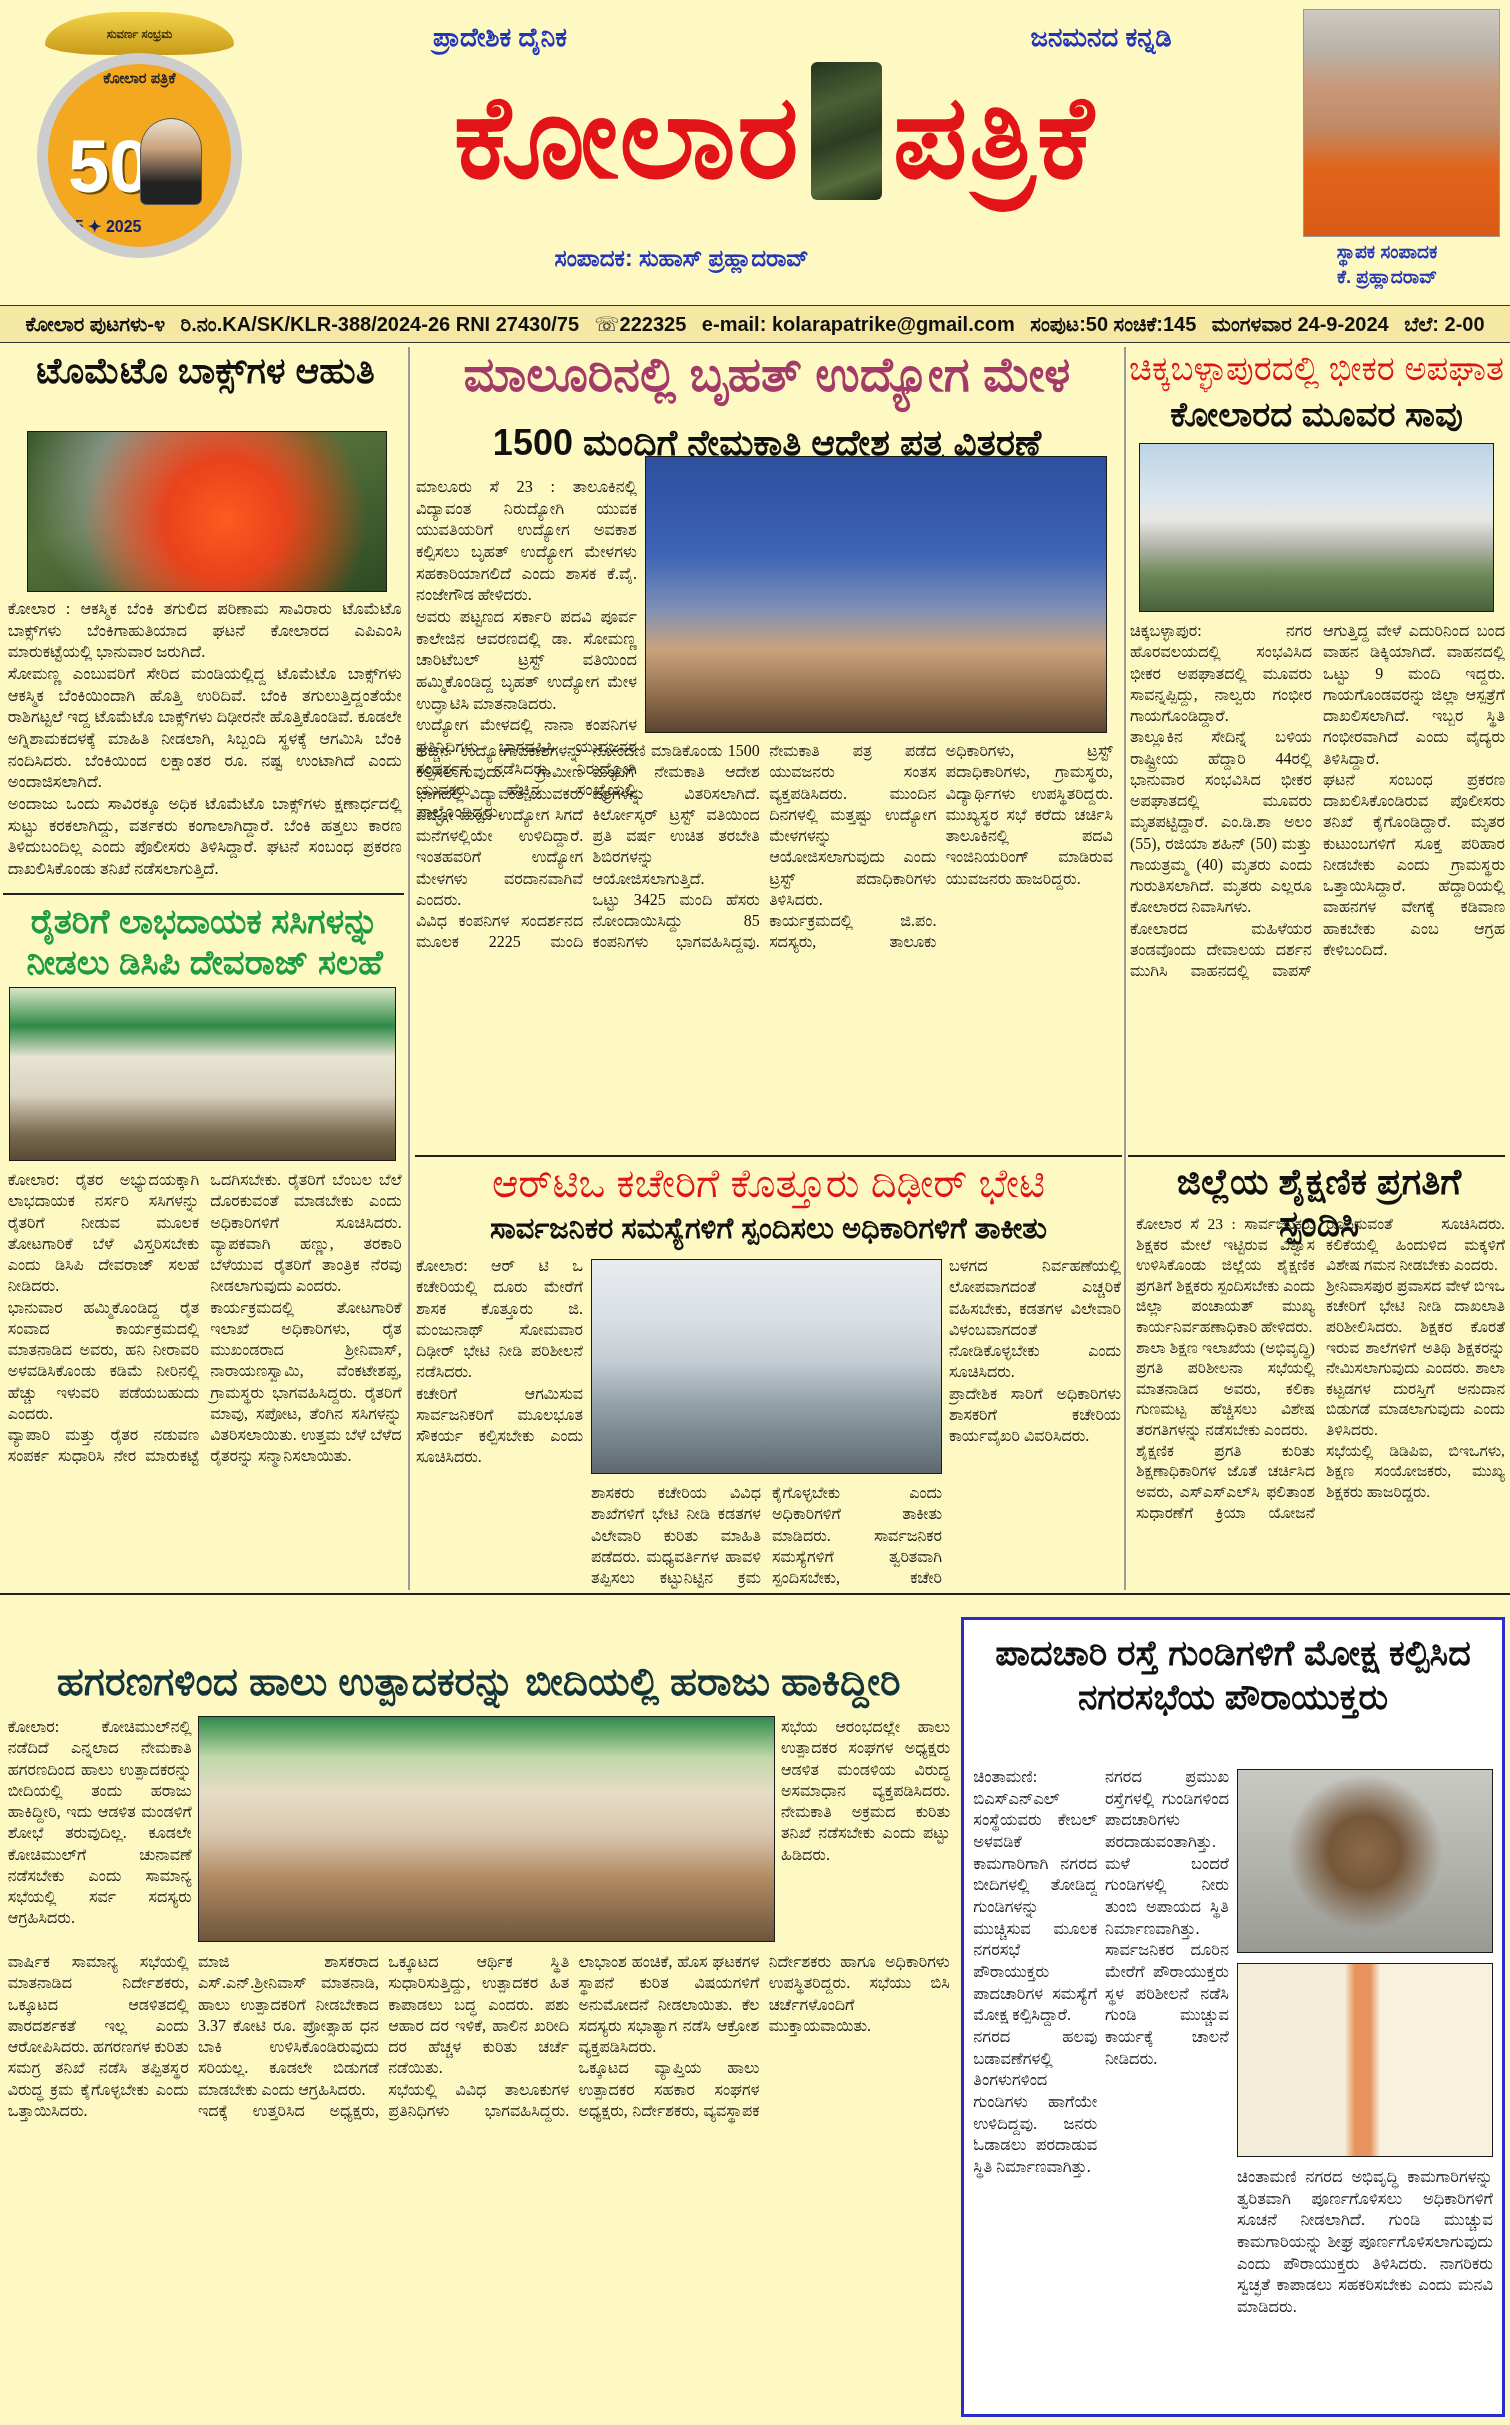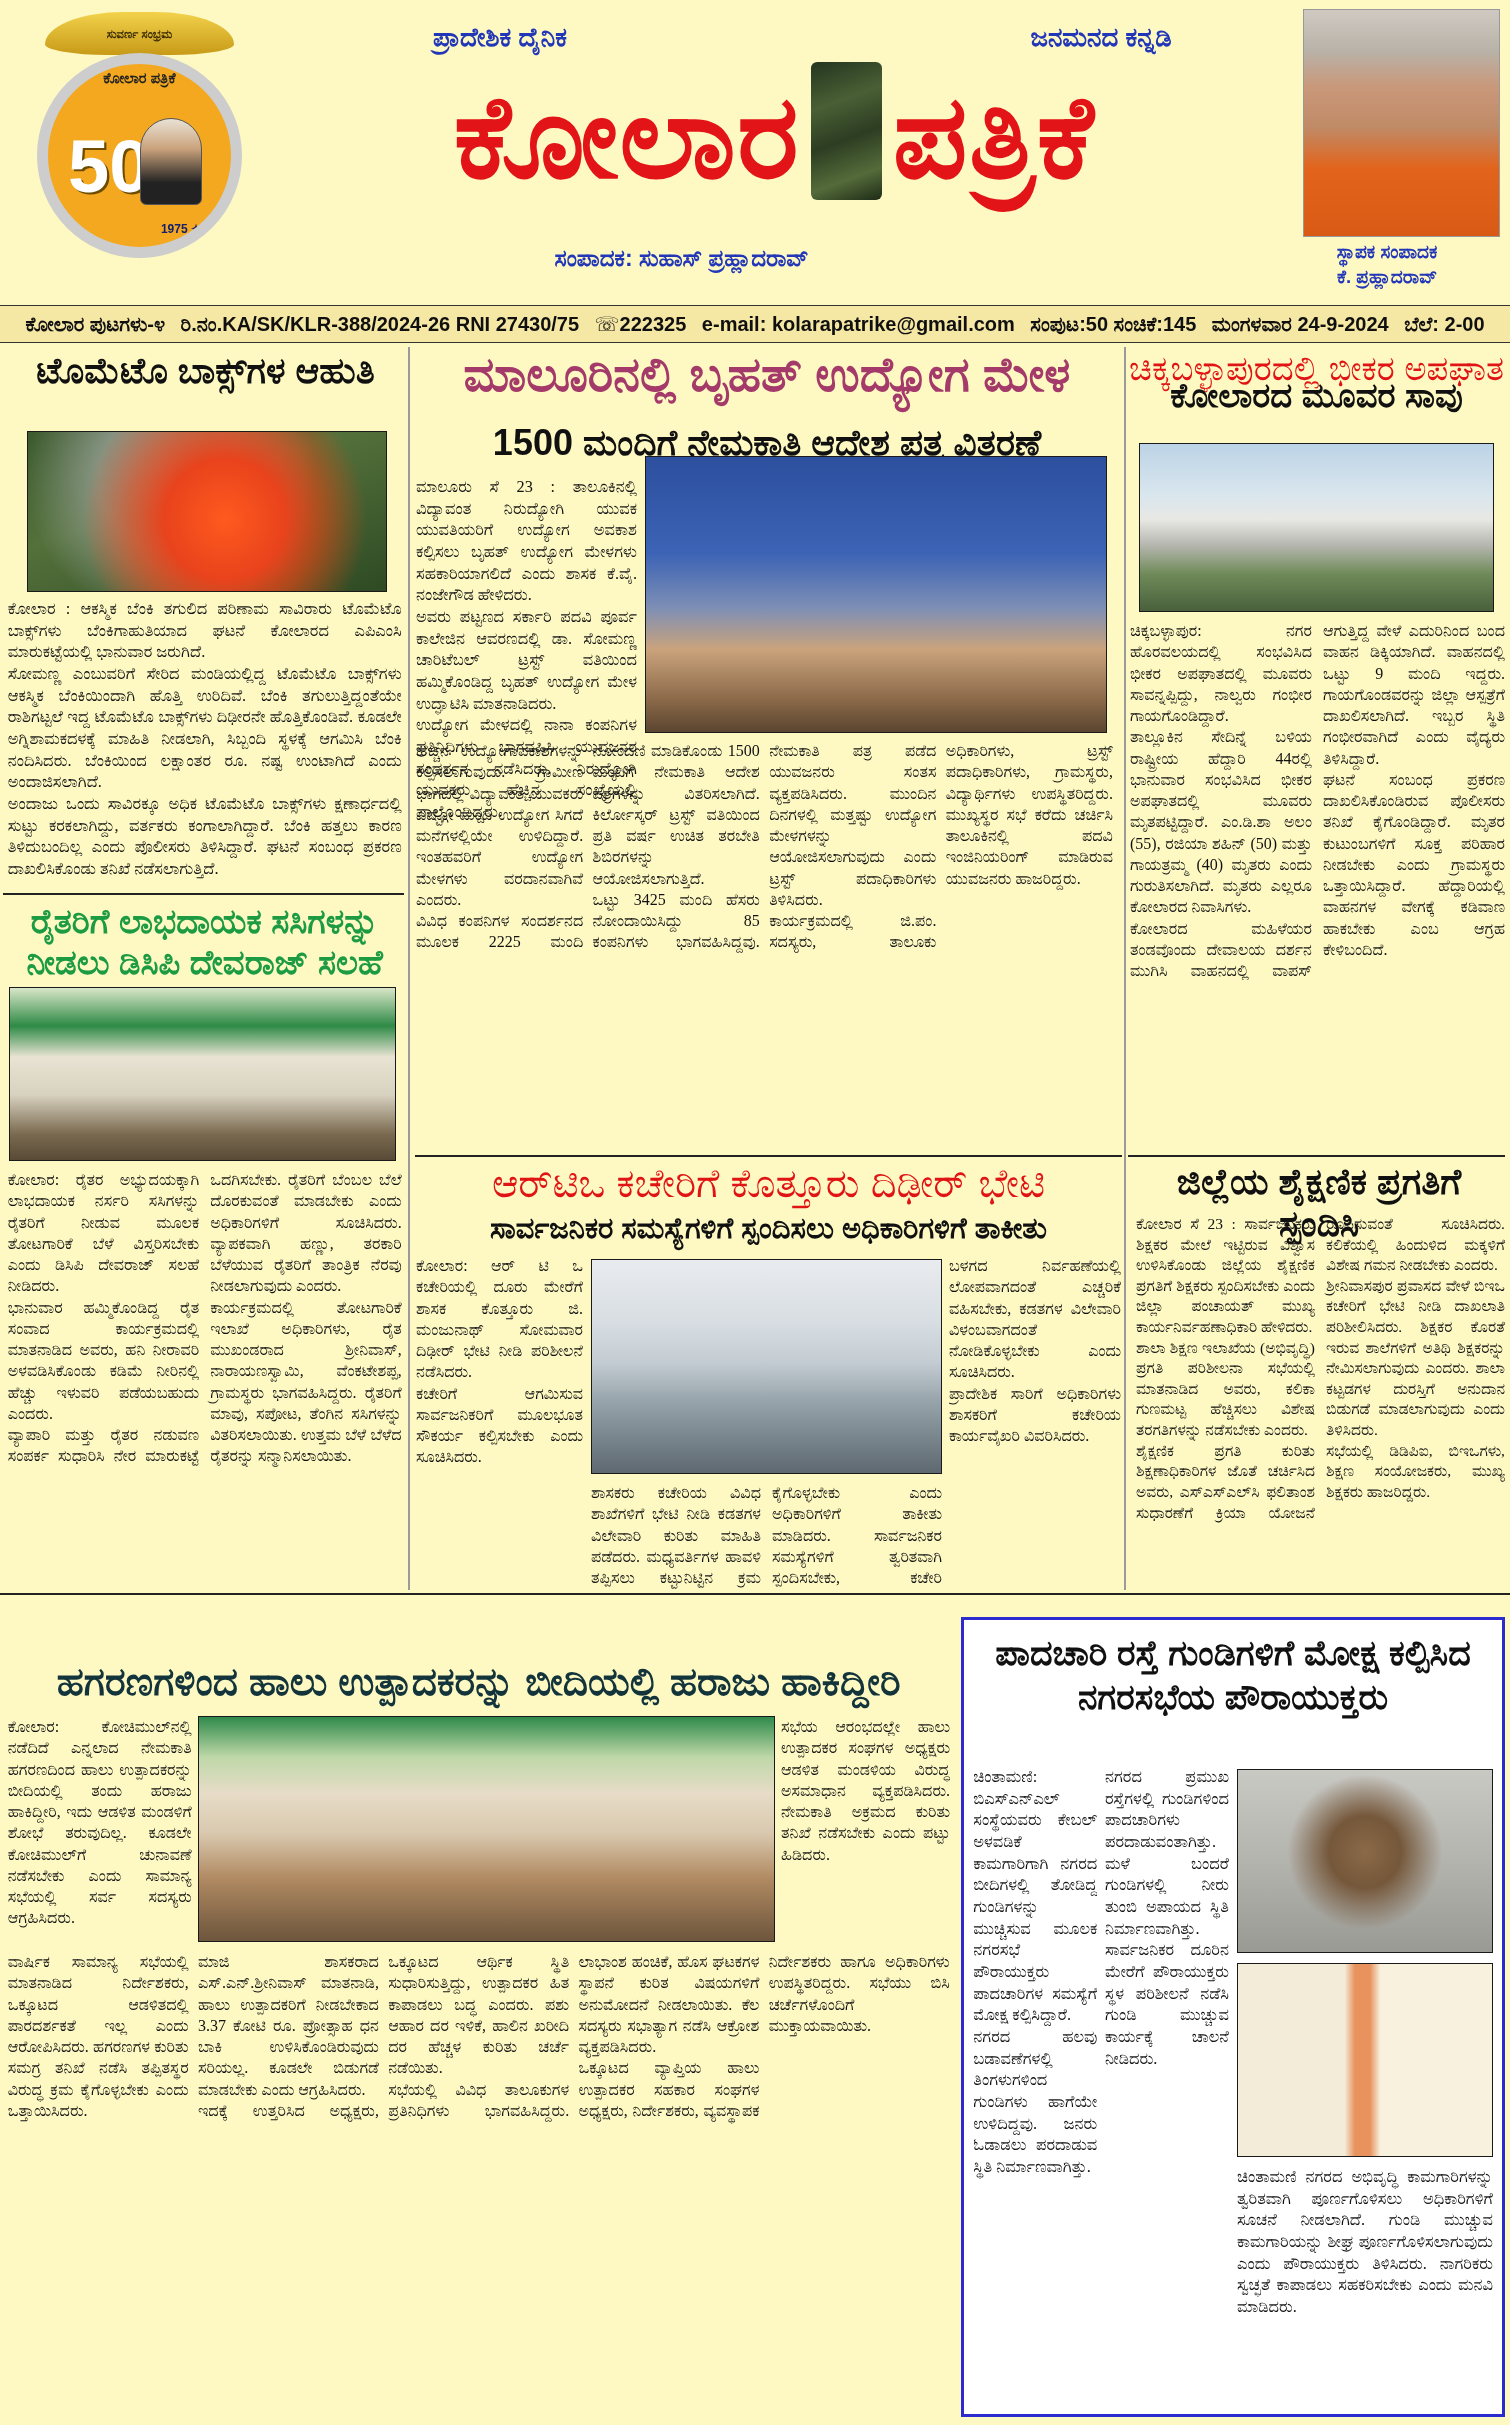--- a/index.html
+++ b/index.html
@@ -28,21 +28,21 @@
       display:flex;align-items:center;justify-content:center;font-size:11.6px;font-weight:bold;
       color:#3a2b00;font-family:"Liberation Sans",sans-serif;}
   .logo-circle{position:absolute;left:14px;top:45px;width:205px;height:205px;border-radius:50%;
       background:#f4a81f;border:11.6px solid #cdcdcd;box-sizing:border-box;overflow:hidden;}
   .logo-arc-text{position:absolute;top:6.2px;left:0;width:100%;text-align:center;font-size:14.7px;
       font-weight:bold;color:#222;font-family:"Liberation Sans",sans-serif;}
   .logo-50{position:absolute;left:20px;top:60px;font-size:74px;font-weight:bold;color:#fff;
       text-shadow:2.3px 2.3px 0 #6d4c00;font-family:"Liberation Sans",sans-serif;}
   .logo-portrait{position:absolute;right:29.4px;top:54px;width:60px;height:85px;border-radius:31px 31px 6.2px 6.2px;
       background:linear-gradient(180deg,#e9e2d5 0%,#caa27c 35%,#222 75%);border:1.5px solid #555;}
-  .logo-years{position:absolute;left:0;bottom:11px;width:100%;text-align:right;font-size:12px;
+  .logo-years{position:absolute;left:0;bottom:11px;width:100%;text-align:left;font-size:16px;
       font-weight:bold;color:#14206e;font-family:"Liberation Sans",sans-serif;}
   
   .infobar{left:0;top:305px;width:1510px;height:36px;background:#f5e7a4;border-top:0.8px solid #333;
       border-bottom:0.8px solid #333;display:flex;align-items:center;justify-content:center;gap:15.5px;
       font-family:"Liberation Sans","DejaVu Sans",sans-serif;font-weight:bold;font-size:20px;color:#101010;}
   
   .vrule{width:1.5px;background:#9a9a9a;}
   .hrule{height:1.5px;background:#222;}
   
   .h-black{font-family:"Liberation Sans","DejaVu Sans",sans-serif;font-weight:bold;color:#111;text-align:center;}
@@ -143,21 +143,21 @@
   <div class="abs bodytext" style="left:416px;top:476px;width:221px;height:434px;font-size:16.3px;">ಮಾಲೂರು ಸೆ 23 : ತಾಲೂಕಿನಲ್ಲಿ ವಿದ್ಯಾವಂತ ನಿರುದ್ಯೋಗಿ ಯುವಕ ಯುವತಿಯರಿಗೆ ಉದ್ಯೋಗ ಅವಕಾಶ ಕಲ್ಪಿಸಲು ಬೃಹತ್ ಉದ್ಯೋಗ ಮೇಳಗಳು ಸಹಕಾರಿಯಾಗಲಿದೆ ಎಂದು ಶಾಸಕ ಕೆ.ವೈ. ನಂಜೇಗೌಡ ಹೇಳಿದರು.
 ಅವರು ಪಟ್ಟಣದ ಸರ್ಕಾರಿ ಪದವಿ ಪೂರ್ವ ಕಾಲೇಜಿನ ಆವರಣದಲ್ಲಿ ಡಾ. ಸೋಮಣ್ಣ ಚಾರಿಟೆಬಲ್ ಟ್ರಸ್ಟ್ ವತಿಯಿಂದ ಹಮ್ಮಿಕೊಂಡಿದ್ದ ಬೃಹತ್ ಉದ್ಯೋಗ ಮೇಳ ಉದ್ಘಾಟಿಸಿ ಮಾತನಾಡಿದರು.
 ಉದ್ಯೋಗ ಮೇಳದಲ್ಲಿ ನಾನಾ ಕಂಪನಿಗಳ ಪ್ರತಿನಿಧಿಗಳು ಭಾಗವಹಿಸಿ ಯುವಜನರ ಸಂದರ್ಶನ ನಡೆಸಿದರು. ನಿರುದ್ಯೋಗಿ ಯುವಕರು ಹೆಚ್ಚಿನ ಸಂಖ್ಯೆಯಲ್ಲಿ ಪಾಲ್ಗೊಂಡಿದ್ದರು.</div>
   <div class="abs photo ph-stage" style="left:645px;top:456px;width:462px;height:277px;"></div>
   <div class="abs bodytext cols4" style="left:416px;top:740px;width:697px;height:409px;font-size:16px;">ಹೆಚ್ಚಿನ ಉದ್ಯೋಗಾವಕಾಶಗಳನ್ನು ಕಲ್ಪಿಸಲಾಗುವುದು. ಗ್ರಾಮೀಣ ಭಾಗದಲ್ಲಿ ವಿದ್ಯಾವಂತ ಯುವಕರು ಎಷ್ಟೋ ಮಂದಿ ಉದ್ಯೋಗ ಸಿಗದೆ ಮನೆಗಳಲ್ಲಿಯೇ ಉಳಿದಿದ್ದಾರೆ. ಇಂತಹವರಿಗೆ ಉದ್ಯೋಗ ಮೇಳಗಳು ವರದಾನವಾಗಿವೆ ಎಂದರು.
 ವಿವಿಧ ಕಂಪನಿಗಳ ಸಂದರ್ಶನದ ಮೂಲಕ 2225 ಮಂದಿ ನೋಂದಣಿ ಮಾಡಿಕೊಂಡು 1500 ಮಂದಿಗೆ ನೇಮಕಾತಿ ಆದೇಶ ಪತ್ರಗಳನ್ನು ವಿತರಿಸಲಾಗಿದೆ. ಕಿರ್ಲೋಸ್ಕರ್ ಟ್ರಸ್ಟ್ ವತಿಯಿಂದ ಪ್ರತಿ ವರ್ಷ ಉಚಿತ ತರಬೇತಿ ಶಿಬಿರಗಳನ್ನು ಆಯೋಜಿಸಲಾಗುತ್ತಿದೆ.
 ಒಟ್ಟು 3425 ಮಂದಿ ಹೆಸರು ನೋಂದಾಯಿಸಿದ್ದು 85 ಕಂಪನಿಗಳು ಭಾಗವಹಿಸಿದ್ದವು. ನೇಮಕಾತಿ ಪತ್ರ ಪಡೆದ ಯುವಜನರು ಸಂತಸ ವ್ಯಕ್ತಪಡಿಸಿದರು. ಮುಂದಿನ ದಿನಗಳಲ್ಲಿ ಮತ್ತಷ್ಟು ಉದ್ಯೋಗ ಮೇಳಗಳನ್ನು ಆಯೋಜಿಸಲಾಗುವುದು ಎಂದು ಟ್ರಸ್ಟ್ ಪದಾಧಿಕಾರಿಗಳು ತಿಳಿಸಿದರು.
 ಕಾರ್ಯಕ್ರಮದಲ್ಲಿ ಜಿ.ಪಂ. ಸದಸ್ಯರು, ತಾಲೂಕು ಅಧಿಕಾರಿಗಳು, ಟ್ರಸ್ಟ್ ಪದಾಧಿಕಾರಿಗಳು, ಗ್ರಾಮಸ್ಥರು, ವಿದ್ಯಾರ್ಥಿಗಳು ಉಪಸ್ಥಿತರಿದ್ದರು. ಮುಖ್ಯಸ್ಥರ ಸಭೆ ಕರೆದು ಚರ್ಚಿಸಿ ತಾಲೂಕಿನಲ್ಲಿ ಪದವಿ ಇಂಜಿನಿಯರಿಂಗ್ ಮಾಡಿರುವ ಯುವಜನರು ಹಾಜರಿದ್ದರು.</div>
 
   <div class="abs h-red" style="left:1128px;top:349px;width:377px;font-size:34px;">ಚಿಕ್ಕಬಳ್ಳಾಪುರದಲ್ಲಿ ಭೀಕರ ಅಪಘಾತ</div>
-  <div class="abs h-black" style="left:1128px;top:376px;width:377px;font-size:34px;">ಕೋಲಾರದ ಮೂವರ ಸಾವು</div>
+  <div class="abs h-black" style="left:1128px;top:395px;width:377px;font-size:34px;">ಕೋಲಾರದ ಮೂವರ ಸಾವು</div>
   <div class="abs photo ph-accident" style="left:1139px;top:443px;width:355px;height:169px;"></div>
   <div class="abs bodytext cols2" style="left:1130px;top:620px;width:375px;height:533px;font-size:16px;">ಚಿಕ್ಕಬಳ್ಳಾಪುರ: ನಗರ ಹೊರವಲಯದಲ್ಲಿ ಸಂಭವಿಸಿದ ಭೀಕರ ಅಪಘಾತದಲ್ಲಿ ಮೂವರು ಸಾವನ್ನಪ್ಪಿದ್ದು, ನಾಲ್ವರು ಗಂಭೀರ ಗಾಯಗೊಂಡಿದ್ದಾರೆ.
 ತಾಲ್ಲೂಕಿನ ಸೇದಿನ್ನೆ ಬಳಿಯ ರಾಷ್ಟ್ರೀಯ ಹೆದ್ದಾರಿ 44ರಲ್ಲಿ ಭಾನುವಾರ ಸಂಭವಿಸಿದ ಭೀಕರ ಅಪಘಾತದಲ್ಲಿ ಮೂವರು ಮೃತಪಟ್ಟಿದ್ದಾರೆ. ಎಂ.ಡಿ.ಶಾ ಅಲಂ (55), ರಜಿಯಾ ಶಹಿನ್ (50) ಮತ್ತು ಗಾಯತ್ರಮ್ಮ (40) ಮೃತರು ಎಂದು ಗುರುತಿಸಲಾಗಿದೆ. ಮೃತರು ಎಲ್ಲರೂ ಕೋಲಾರದ ನಿವಾಸಿಗಳು.
 ಕೋಲಾರದ ಮಹಿಳೆಯರ ತಂಡವೊಂದು ದೇವಾಲಯ ದರ್ಶನ ಮುಗಿಸಿ ವಾಹನದಲ್ಲಿ ವಾಪಸ್ ಆಗುತ್ತಿದ್ದ ವೇಳೆ ಎದುರಿನಿಂದ ಬಂದ ವಾಹನ ಡಿಕ್ಕಿಯಾಗಿದೆ. ವಾಹನದಲ್ಲಿ ಒಟ್ಟು 9 ಮಂದಿ ಇದ್ದರು. ಗಾಯಗೊಂಡವರನ್ನು ಜಿಲ್ಲಾ ಆಸ್ಪತ್ರೆಗೆ ದಾಖಲಿಸಲಾಗಿದೆ. ಇಬ್ಬರ ಸ್ಥಿತಿ ಗಂಭೀರವಾಗಿದೆ ಎಂದು ವೈದ್ಯರು ತಿಳಿಸಿದ್ದಾರೆ.
 ಘಟನೆ ಸಂಬಂಧ ಪ್ರಕರಣ ದಾಖಲಿಸಿಕೊಂಡಿರುವ ಪೊಲೀಸರು ತನಿಖೆ ಕೈಗೊಂಡಿದ್ದಾರೆ. ಮೃತರ ಕುಟುಂಬಗಳಿಗೆ ಸೂಕ್ತ ಪರಿಹಾರ ನೀಡಬೇಕು ಎಂದು ಗ್ರಾಮಸ್ಥರು ಒತ್ತಾಯಿಸಿದ್ದಾರೆ. ಹೆದ್ದಾರಿಯಲ್ಲಿ ವಾಹನಗಳ ವೇಗಕ್ಕೆ ಕಡಿವಾಣ ಹಾಕಬೇಕು ಎಂಬ ಆಗ್ರಹ ಕೇಳಿಬಂದಿದೆ.</div>
 
   <div class="abs h-green" style="left:6.2px;top:901px;width:397px;font-size:34px;line-height:1.2;">ರೈತರಿಗೆ ಲಾಭದಾಯಕ ಸಸಿಗಳನ್ನು ನೀಡಲು ಡಿಸಿಪಿ ದೇವರಾಜ್ ಸಲಹೆ</div>
   <div class="abs photo ph-farm" style="left:9.3px;top:987px;width:387px;height:174px;"></div>
   <div class="abs bodytext cols2" style="left:7.7px;top:1169px;width:394px;height:418px;font-size:16px;">ಕೋಲಾರ: ರೈತರ ಅಭ್ಯುದಯಕ್ಕಾಗಿ ಲಾಭದಾಯಕ ನರ್ಸರಿ ಸಸಿಗಳನ್ನು ರೈತರಿಗೆ ನೀಡುವ ಮೂಲಕ ತೋಟಗಾರಿಕೆ ಬೆಳೆ ವಿಸ್ತರಿಸಬೇಕು ಎಂದು ಡಿಸಿಪಿ ದೇವರಾಜ್ ಸಲಹೆ ನೀಡಿದರು.
 ಭಾನುವಾರ ಹಮ್ಮಿಕೊಂಡಿದ್ದ ರೈತ ಸಂವಾದ ಕಾರ್ಯಕ್ರಮದಲ್ಲಿ ಮಾತನಾಡಿದ ಅವರು, ಹನಿ ನೀರಾವರಿ ಅಳವಡಿಸಿಕೊಂಡು ಕಡಿಮೆ ನೀರಿನಲ್ಲಿ ಹೆಚ್ಚು ಇಳುವರಿ ಪಡೆಯಬಹುದು ಎಂದರು.

